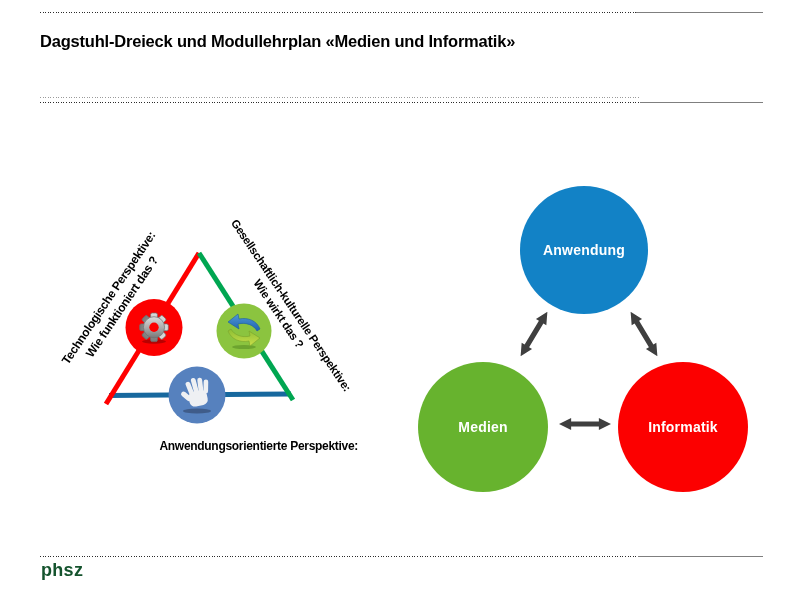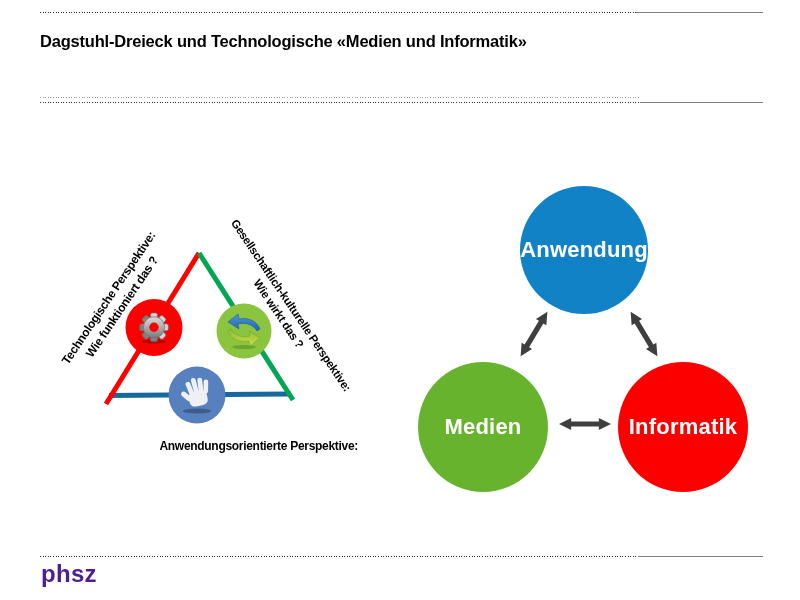--- a/index.html
+++ b/index.html
@@ -11,40 +11,40 @@
   .solid{background:#7f7f7f;}
   .title{position:absolute;left:40px;top:21px;font-size:16.5px;font-weight:700;letter-spacing:-0.2px;}
   .tri-svg{position:absolute;left:0;top:0;}
   .rlabel{position:absolute;font-weight:700;font-size:12px;line-height:1.32;text-align:center;
           letter-spacing:-0.3px;white-space:nowrap;}
   .rlabel-left{left:16px;top:287px;width:200px;transform:rotate(-56deg);}
   .rlabel-right{left:150px;top:294px;width:270px;transform:rotate(56deg);font-size:11.6px;}
   .blabel{position:absolute;left:38px;top:439px;width:320px;text-align:right;
           font-weight:700;font-size:12px;line-height:1.32;letter-spacing:-0.3px;}
   .node{position:absolute;border-radius:50%;display:flex;align-items:center;justify-content:center;
-        color:#fff;font-weight:700;font-size:22px;letter-spacing:0.2px;}
+        color:#fff;font-weight:700;font-size:14px;letter-spacing:0.2px;}
   .node-anwendung{left:520px;top:186px;width:128px;height:128px;}
   .node-medien{left:418px;top:362px;width:130px;height:130px;}
   .node-informatik{left:618px;top:362px;width:130px;height:130px;}
   .arrow{position:absolute;}
   .arrow-am{left:508px;top:325px;transform:rotate(-59deg);}
   .arrow-ai{left:618px;top:325px;transform:rotate(59deg);}
   .arrow-mi{left:559px;top:415px;}
-  .logo{position:absolute;left:41px;top:560px;font-size:24px;font-weight:700;
-        letter-spacing:0.3px;color:#4c1d95;}
+  .logo{position:absolute;left:41px;top:560px;font-size:18px;font-weight:700;
+        letter-spacing:0.3px;color:#14532d;}
 </style>
 </head>
 <body>
 
 <div class="slide">
 
   <div class="hline dotted" style="left:40px;top:12px;width:596px;"></div>
   <div class="hline solid" style="left:636px;top:12px;width:127px;"></div>
 
-  <h1 class="title">Dagstuhl-Dreieck und Technologische «Medien und Informatik»</h1>
+  <h1 class="title">Dagstuhl-Dreieck und Modullehrplan «Medien und Informatik»</h1>
 
   <div class="hline dotted-faint" style="left:40px;top:97px;width:600px;"></div>
   <div class="hline dotted" style="left:40px;top:102px;width:600px;"></div>
   <div class="hline solid" style="left:640px;top:102px;width:123px;"></div>
 
   <svg class="tri-svg" width="800" height="600" viewBox="0 0 800 600">
     <defs>
       <linearGradient id="metal" x1="0" y1="0" x2="0" y2="1">
         <stop offset="0" stop-color="#dcdcdc"></stop>
         <stop offset="0.55" stop-color="#a8a8a8"></stop>

